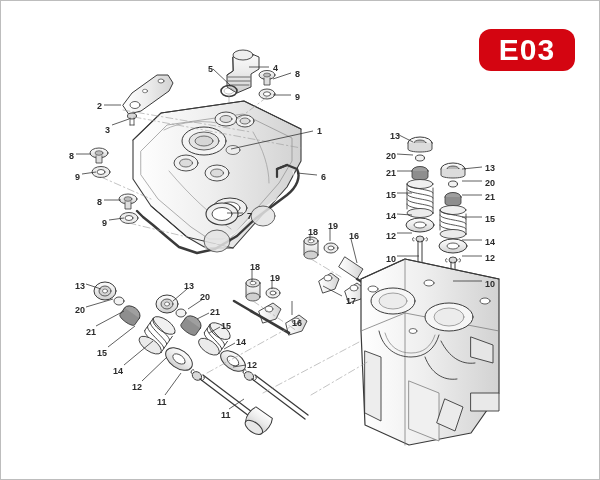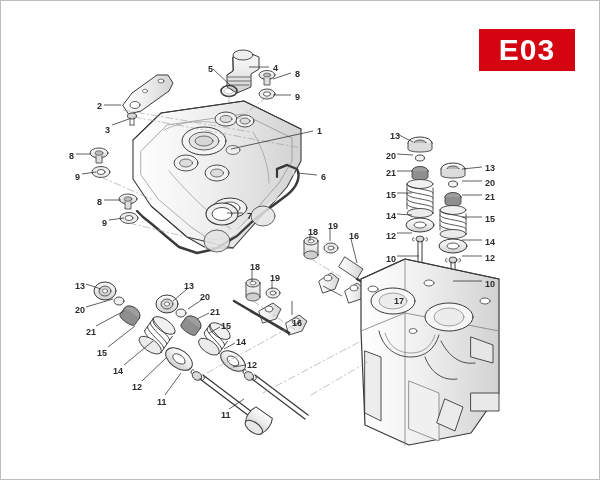--- a/index.html
+++ b/index.html
@@ -13,21 +13,21 @@
     position:absolute;left:0;top:0;width:600px;height:480px;
     box-sizing:border-box;
     border:1px solid #bdbdbd;
     background:#ffffff;
   }
   #canvas{position:absolute;left:0;top:0;width:600px;height:480px;}
   #badge{
     position:absolute;
     left:478px;top:28px;width:96px;height:42px;
     background:#d40511;
-    display:flex;align-items:center;justify-content:center;
+    display:flex;align-items:center;justify-content:center;border-radius:12px;
   }
   #badge span{
     color:#ffffff;
     font-size:30px;
     font-weight:bold;
     letter-spacing:1px;
     line-height:1;
     font-family:"Liberation Sans", sans-serif;
   }
   .cal{
@@ -421,21 +421,21 @@
       <div class="cal" style="left: 246px; top: 211px;">7</div>
       <div class="cal" style="left: 294px; top: 69px;">8</div>
       <div class="cal" style="left: 294px; top: 92px;">9</div>
       <div class="cal" style="left: 68px; top: 151px;">8</div>
       <div class="cal" style="left: 74px; top: 172px;">9</div>
       <div class="cal" style="left: 96px; top: 197px;">8</div>
       <div class="cal" style="left: 101px; top: 218px;">9</div>
       <div class="cal" style="left: 307px; top: 227px;">18</div>
       <div class="cal" style="left: 327px; top: 221px;">19</div>
       <div class="cal" style="left: 348px; top: 231px;">16</div>
-      <div class="cal" style="left: 345px; top: 296px; margin-left: 48px;">17</div>
+      <div class="cal" style="left: 345px; top: 296px;">17</div>
       <div class="cal" style="left: 249px; top: 262px;">18</div>
       <div class="cal" style="left: 269px; top: 273px;">19</div>
       <div class="cal" style="left: 291px; top: 318px;">16</div>
       <div class="cal" style="left: 389px; top: 131px;">13</div>
       <div class="cal" style="left: 385px; top: 151px;">20</div>
       <div class="cal" style="left: 385px; top: 168px;">21</div>
       <div class="cal" style="left: 385px; top: 190px;">15</div>
       <div class="cal" style="left: 385px; top: 211px;">14</div>
       <div class="cal" style="left: 385px; top: 231px;">12</div>
       <div class="cal" style="left: 385px; top: 254px;">10</div>

